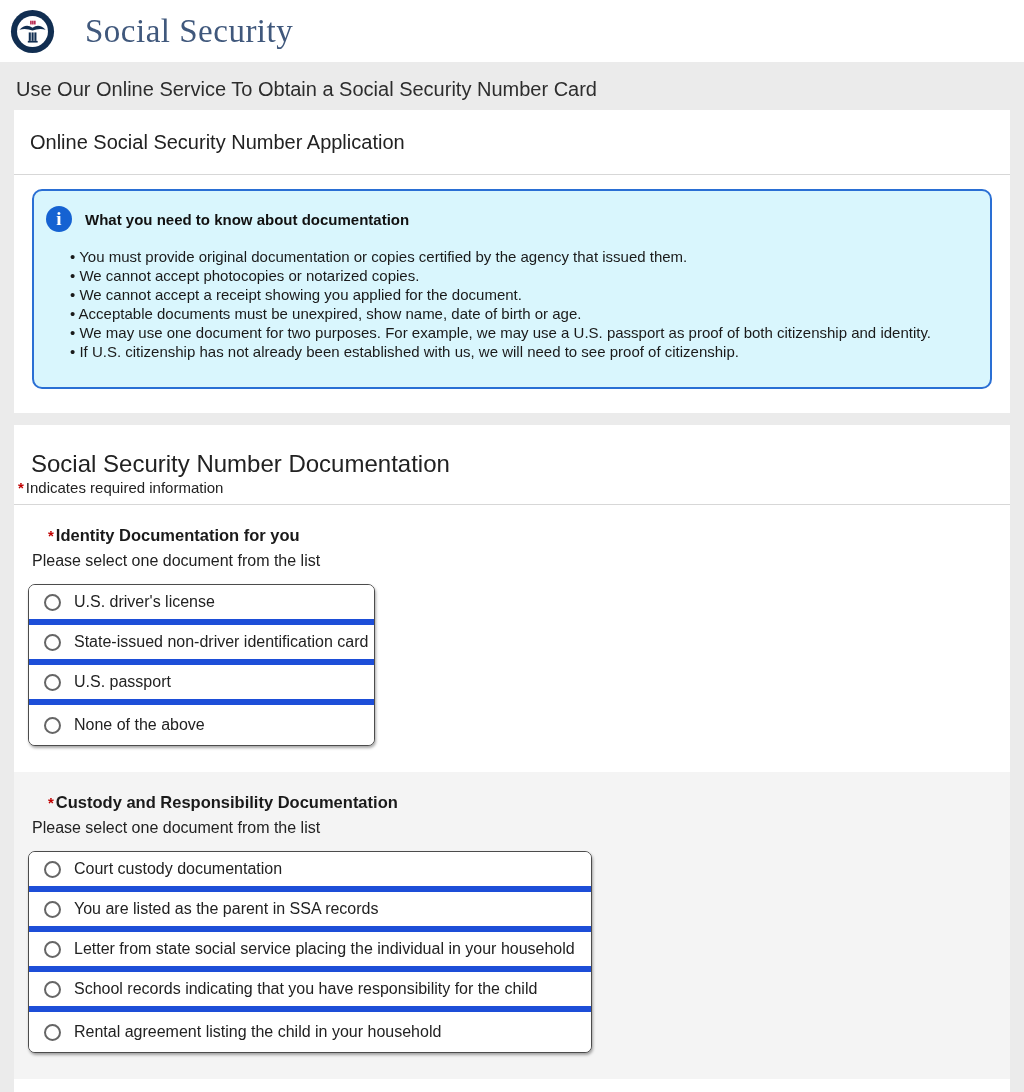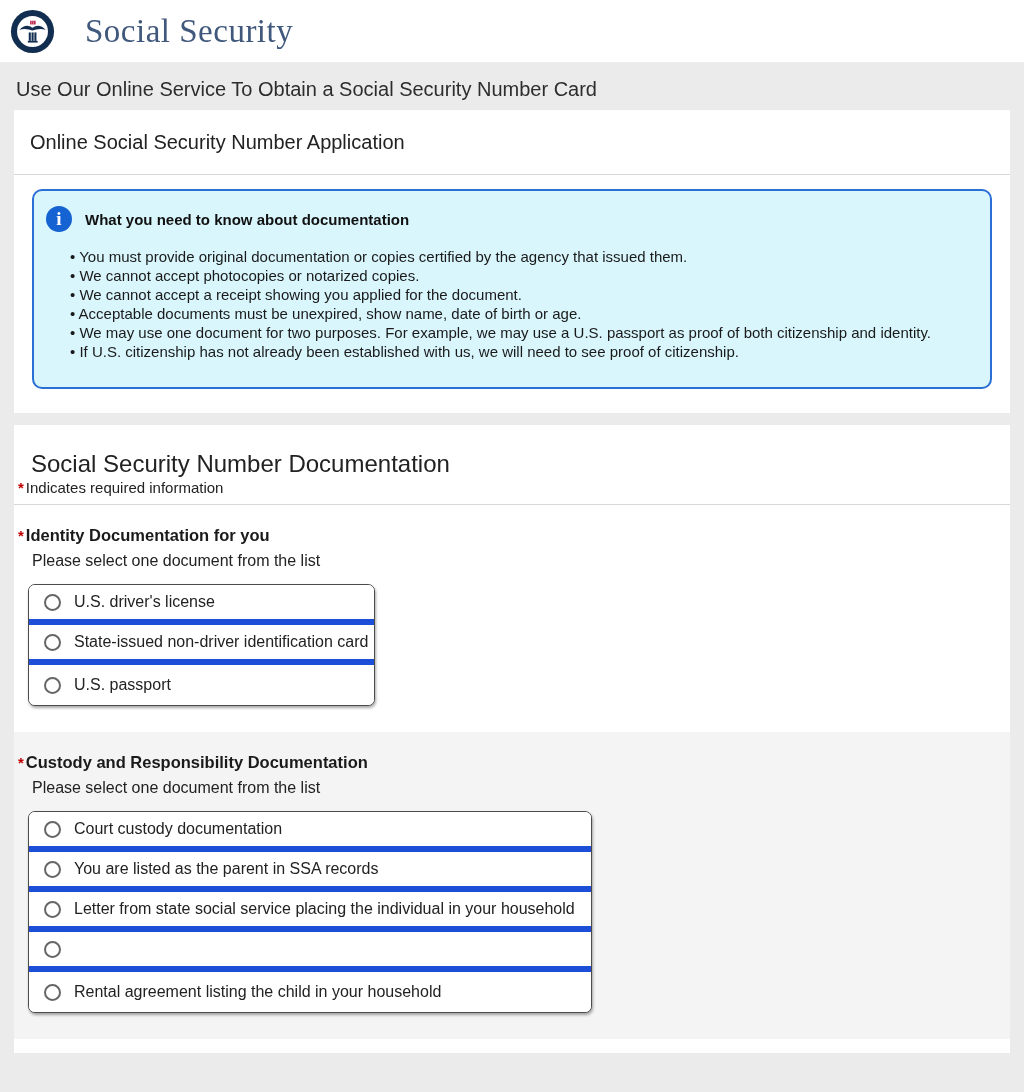--- a/index.html
+++ b/index.html
@@ -58,21 +58,21 @@
   .info-bullets li::before { content:"• "; }
   .card-1-bottom-pad { height:24px; }
   
   .card-head { padding:25px 16px 8px 4px; }
   .doc-title { font-size:24px; font-weight:400; color:#222; margin-left:13px; }
   .req-note { font-size:15px; color:#222; margin-top:1px; }
   .ast { color:#c00000; font-weight:bold; font-size:15px; padding-right:2px; }
   
   .question { padding:21px 16px 26px 4px; }
   .question:nth-of-type(even) { background:#f4f4f4; }
-  .q-label { font-size:16.5px; font-weight:bold; color:#1a1a1a; }
+  .q-label { font-size:16.5px; font-weight:bold; color:#1a1a1a;margin-left:30px; }
   .q-helper { font-size:16px; color:#222; margin:7px 0 0 14px; }
   .radio-list {
     margin:14px 0 0 10px;
     background:#ffffff;
     border:1px solid #4c4c4c;
     border-radius:7px;
     box-shadow:1px 2px 3px rgba(0,0,0,0.35);
     overflow:hidden;
   }
   .question:nth-of-type(1) .radio-list { width:347px; }
@@ -147,40 +147,45 @@
             <span class="radio-text">U.S. driver's license</span>
           </label>
           <label class="radio-row">
             <span class="radio-circle"></span>
             <span class="radio-text">State-issued non-driver identification card</span>
           </label>
           <label class="radio-row">
             <span class="radio-circle"></span>
             <span class="radio-text">U.S. passport</span>
           </label>
+          <label class="radio-row">
+            <span class="radio-circle"></span>
+            <span class="radio-text">None of the above</span>
+          </label>
         </div>
       </div>
       <div class="question">
         <div class="q-label"><span class="ast">*</span><span>Custody and Responsibility Documentation</span></div>
         <div class="q-helper">Please select one document from the list</div>
         <div class="radio-list">
           <label class="radio-row">
             <span class="radio-circle"></span>
             <span class="radio-text">Court custody documentation</span>
           </label>
           <label class="radio-row">
             <span class="radio-circle"></span>
             <span class="radio-text">You are listed as the parent in SSA records</span>
           </label>
           <label class="radio-row">
             <span class="radio-circle"></span>
             <span class="radio-text">Letter from state social service placing the individual in your household</span>
           </label>
           <label class="radio-row">
             <span class="radio-circle"></span>
+            <span class="radio-text">School records indicating that you have responsibility for the child</span>
           </label>
           <label class="radio-row">
             <span class="radio-circle"></span>
             <span class="radio-text">Rental agreement listing the child in your household</span>
           </label>
         </div>
       </div>
     </div>
   <div class="next-strip"></div>
 </div>

